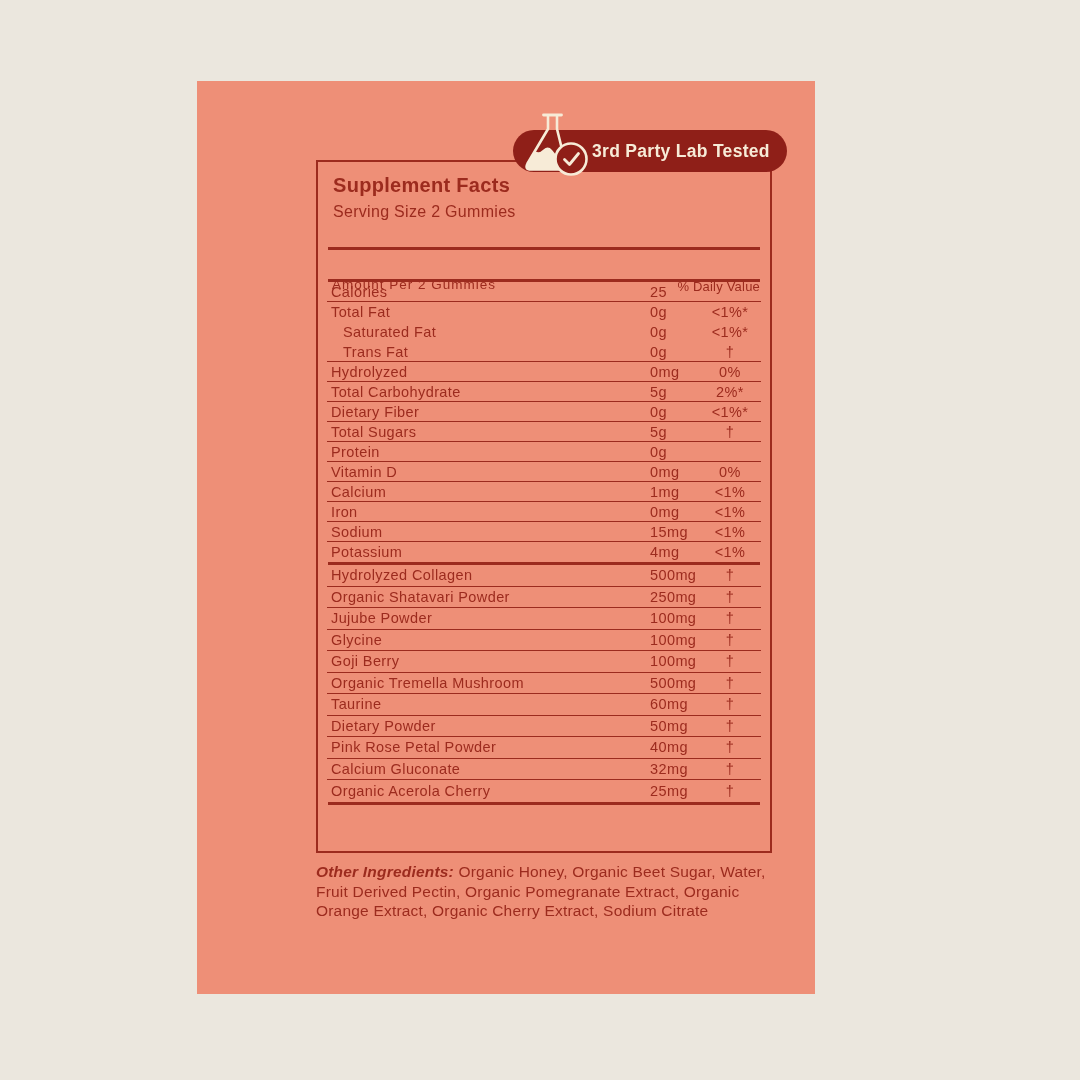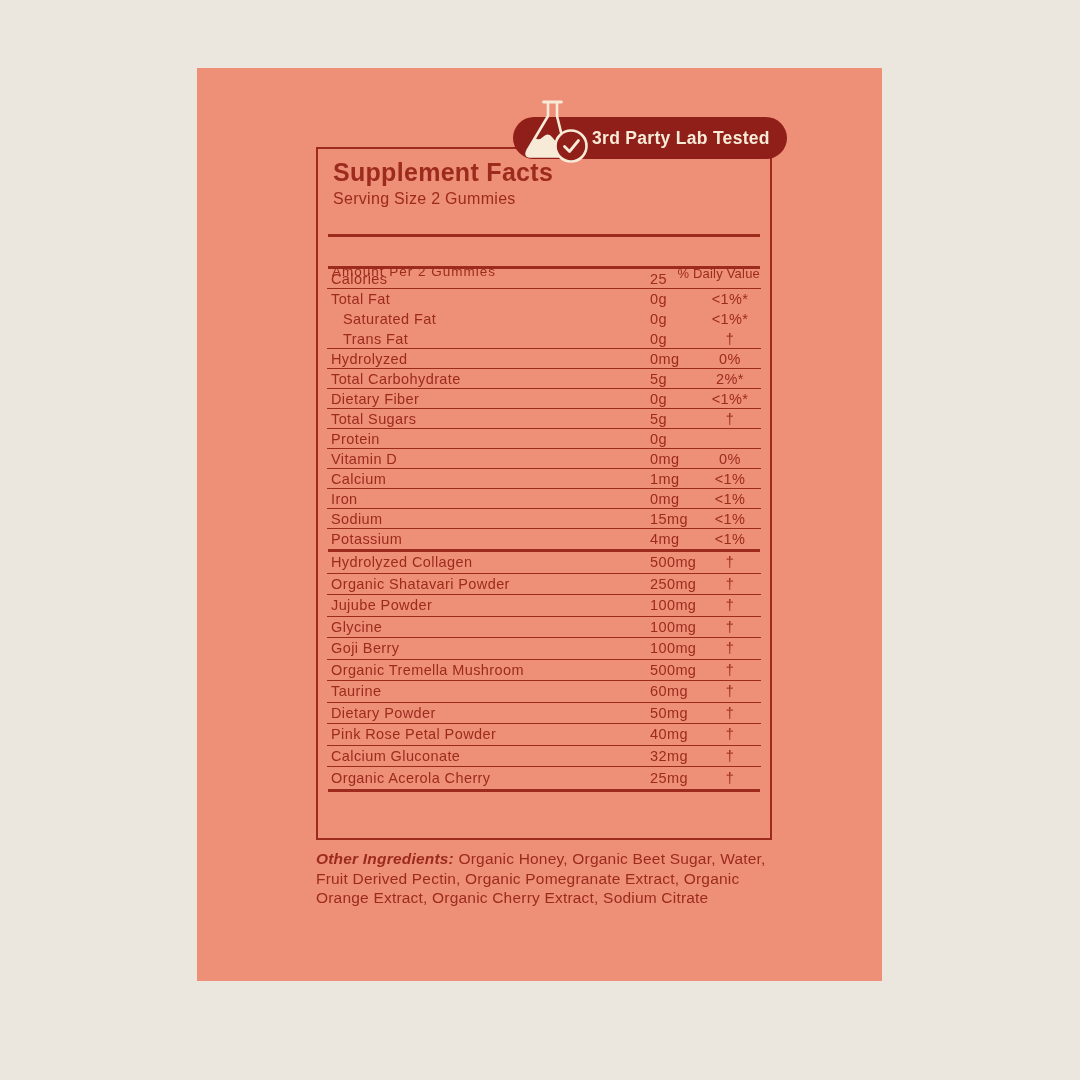--- a/index.html
+++ b/index.html
@@ -12,41 +12,41 @@
   *{margin:0;padding:0;box-sizing:border-box;}
   html,body{width:1080px;height:1080px;}
   body{
     background:var(--cream);
     font-family:"Liberation Sans","DejaVu Sans",sans-serif;
     color:var(--ink);
     position:relative;
     overflow:hidden;
   }
   .card{
-    position:absolute;left:197px;top:68px;width:685px;height:913px;
+    position:absolute;left:197px;top:81px;width:618px;height:913px;
     background:var(--salmon);
   }
   
   .badge{
     position:absolute;left:316px;top:49px;width:274px;height:42px;
     background:var(--badge);border-radius:21px;z-index:3;
     display:flex;align-items:center;
   }
   .badge-text{
     margin-left:79px;font-size:17.5px;font-weight:bold;letter-spacing:.3px;
     color:var(--badge-text);white-space:nowrap;
   }
   .flask-svg{position:absolute;left:2px;top:-20px;overflow:visible;}
   
   .facts-box{
     position:absolute;left:119px;top:79px;width:456px;height:693px;
     border:2px solid var(--ink);z-index:2;overflow:hidden;
   }
   .panel-head{padding:11px 15px 0;height:85px;}
-  .panel-title{font-size:25px;font-weight:bold;letter-spacing:.3px;line-height:25px;margin-bottom:2px;}
+  .panel-title{font-size:20px;font-weight:bold;letter-spacing:.3px;line-height:25px;margin-bottom:2px;}
   .serving-line{font-size:16px;letter-spacing:.3px;line-height:23.5px;}
   .rule{height:3px;background:var(--ink);margin:0 10px;}
   .cols-header{
     height:29px;display:flex;justify-content:space-between;align-items:center;
     padding:0 10px 0 14px;
   }
   .cols-header .amt-head{font-size:13.5px;letter-spacing:1px;margin-top:40px;}
   .cols-header .dv-head{font-size:13px;letter-spacing:.2px;margin-top:43px;}
   .rows{}
   .row{

